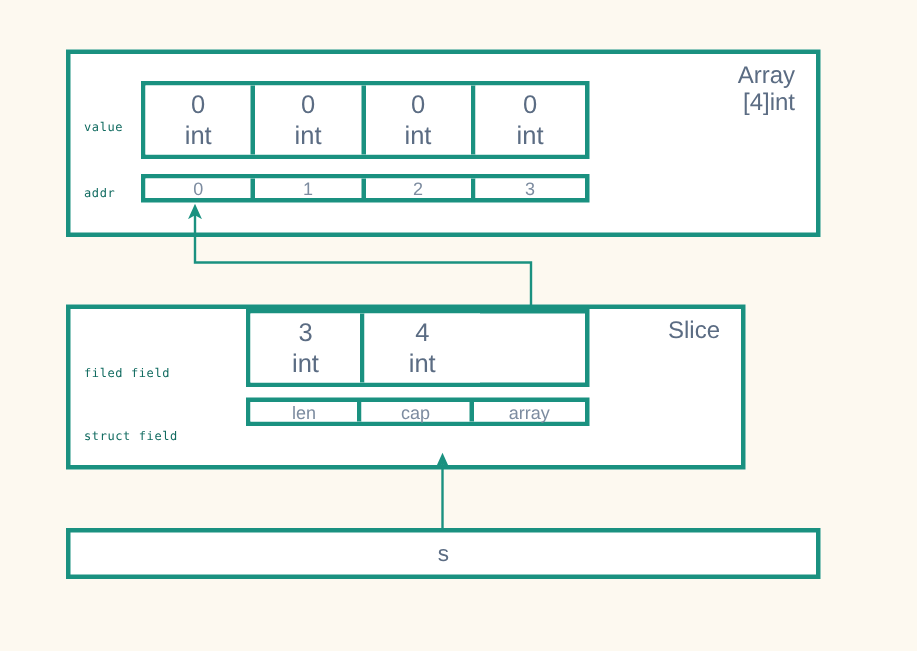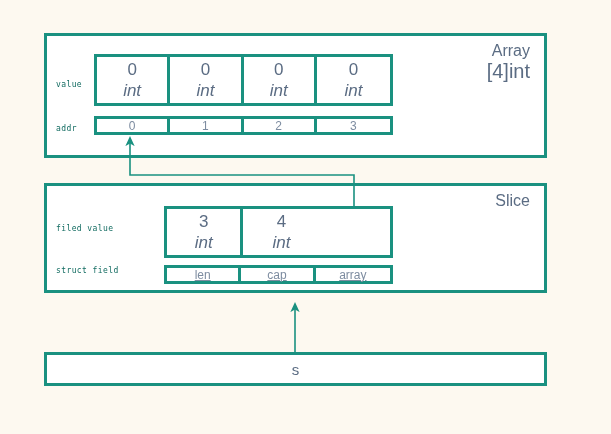--- a/index.html
+++ b/index.html
@@ -28,22 +28,22 @@
     box-sizing: border-box;
   }
   #array-box {
     left: 44px;
     top: 33px;
     width: 503px;
     height: 125px;
   }
   #slice-box {
     left: 44px;
-    top: 183px;
-    width: 503px;
+    top: 203px;
+    width: 453px;
     height: 110px;
   }
   #var-box {
     left: 44px;
     top: 352px;
     width: 503px;
     height: 34px;
   }
 
   
@@ -53,21 +53,21 @@
     text-align: right;
     color: #5b6c83;
     line-height: 1.15;
   }
   .caption .line1 {
     display: block;
     font-size: 16px;
   }
   .caption .line2 {
     display: block;
-    font-size: 20px;
+    font-size: 16px;
   }
   #array-caption { top: 6px; }
   #slice-caption { top: 6px; }
 
   
   .row-label {
     position: absolute;
     font-family: "DejaVu Sans Mono", "Liberation Mono", monospace;
     font-size: 8px;
     color: #116b60;
@@ -96,21 +96,21 @@
     flex-direction: column;
     align-items: center;
     justify-content: center;
     color: #5b6c83;
     font-size: 17px;
     line-height: 1.25;
     background: #ffffff;
   }
   .value-cell:last-child { border-right: none; }
   .value-cell .vnum  { display: block; }
-  .value-cell .vtype { display: block; font-style: italic; }
+  .value-cell .vtype { display: block; }
 
   
   .thin-row {
     border: 3px solid #1a9180;
     box-sizing: border-box;
     background: #ffffff;
   }
   .thin-cell {
     box-sizing: border-box;
     border-right: 3px solid #1a9180;
@@ -126,21 +126,21 @@
   
   #array-values { left: 94px; top: 54px;  width: 299px; height: 52px; }
   #array-values .value-cell { width: 74.75px; height: 100%; }
   #array-index  { left: 94px; top: 116px; width: 299px; height: 19px; }
   #array-index .thin-cell { width: 74.75px; height: 100%; }
 
   
   #slice-values { left: 164px; top: 206px; width: 229px; height: 52px; }
   #slice-values .value-cell { width: 76.33px; height: 100%; }
   #slice-fields { left: 164px; top: 265px; width: 229px; height: 19px; }
-  #slice-fields .thin-cell { width: 76.33px; height: 100%; text-decoration: underline; }
+  #slice-fields .thin-cell { width: 76.33px; height: 100%; }
 
   
   #var-name {
     position: absolute;
     left: 0;
     right: 0;
     top: 0;
     bottom: 0;
     display: flex;
     align-items: center;
@@ -200,21 +200,21 @@
     <div class="thin-cell">2</div>
     <div class="thin-cell">3</div>
   </div>
 
   <div class="outer-box" id="slice-box">
 
     <div class="caption" id="slice-caption">
       <span class="line1">Slice</span>
     </div>
 
-    <div class="row-label" id="label-filed-value">filed value</div>
+    <div class="row-label" id="label-filed-value">filed field</div>
     <div class="row-label" id="label-struct-field">struct field</div>
   </div>
 
   <div class="cell-row value-row" id="slice-values">
     <div class="value-cell">
       <span class="vnum">3</span>
       <span class="vtype">int</span>
     </div>
     <div class="value-cell">
       <span class="vnum">4</span>

